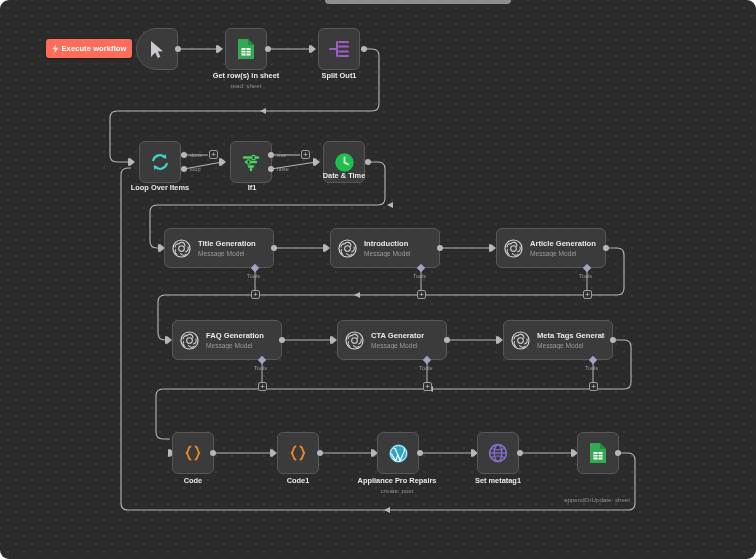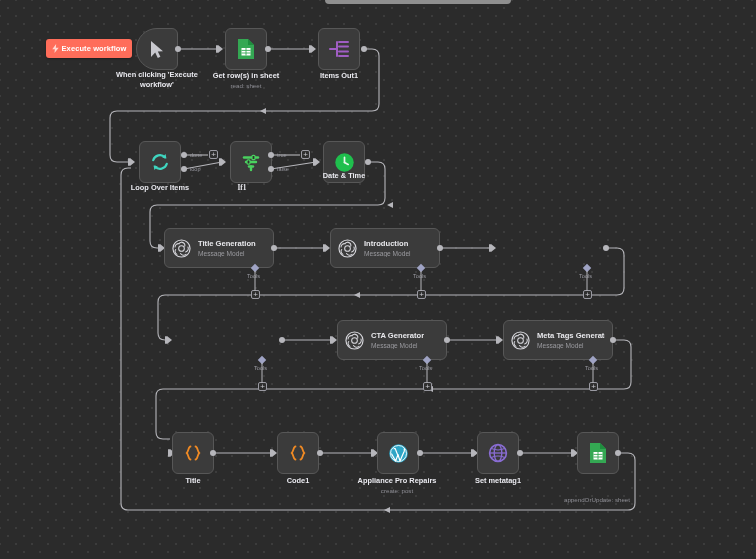--- a/index.html
+++ b/index.html
@@ -13,20 +13,21 @@
   #canvas {
     position: relative;
     width: 756px; height: 559px;
     background-color: #2b2b2b;
     background-image:
       radial-gradient(circle, #3c3c3c 1px, transparent 1.1px),
       radial-gradient(circle, #3c3c3c 1px, transparent 1.1px);
     background-size: 16px 16px, 16px 16px;
     background-position: 0 0, 8px 8px;
     overflow: hidden;
+    border-radius: 9px;
   }
   #wires { position: absolute; left:0; top:0; width:756px; height:559px; pointer-events:none; }
 
   
   .top-strip {
     position: absolute; left: 325px; top: 0px; width: 186px; height: 4px;
     background: #8f8f8f; border-radius: 0 0 6px 6px;
   }
 
   
@@ -182,21 +183,20 @@
   </div>
 
   <div class="node trigger" style="left:136px; top:28px;">
     <span class="ic">
       <svg width="16" height="19" viewBox="0 0 16 19">
           <path d="M2,1 L2,17 L6.2,12.6 L8.8,18 L11.4,16.8 L8.8,11.6 L14,11.2 Z" fill="#c9c9cf"></path>
         </svg>
     </span>
   </div>
   <div class="port-out" style="left:175px; top:46px;"></div>
-  <div class="nlabel" style="left:106px; top:70px; width:102px;">When clicking 'Execute workflow'</div>
 
   <div class="port-in" style="left:216px; top:45px;">
       <span class="bar"></span>
       <span class="tri"></span>
     </div>
   <div class="node sq" style="left:225px; top:28px;">
     <span class="ic">
       <svg width="18" height="22" viewBox="0 0 18 22">
         <path d="M1,1 h10 l6,6 v14 h-16 Z" fill="#34a853"></path>
         <path d="M11,1 l6,6 h-6 Z" fill="#1e8e3e"></path>
@@ -225,21 +225,21 @@
           <line x1="11" y1="2" x2="20" y2="2"></line>
           <line x1="11" y1="6.5" x2="20" y2="6.5"></line>
           <line x1="11" y1="11.5" x2="20" y2="11.5"></line>
           <line x1="11" y1="16" x2="20" y2="16"></line>
           <path d="M9,2 Q9,9 9,16" fill="none"></path>
         </g>
       </svg>
     </span>
   </div>
   <div class="port-out" style="left:361px; top:46px;"></div>
-  <div class="nlabel" style="left:297px; top:71px; width:84px;">Items Out1</div>
+  <div class="nlabel" style="left:297px; top:71px; width:84px;">Split Out1</div>
 
   <div class="port-in" style="left:128px; top:158px;">
       <span class="bar"></span>
       <span class="tri"></span>
     </div>
   <div class="node sq" style="left:139px; top:141px;">
     <span class="ic">
       <svg width="20" height="20" viewBox="0 0 20 20">
         <g fill="none" stroke="#3fd6c0" stroke-width="2.2" stroke-linecap="round">
           <path d="M3.2,8.2 A7,7 0 0 1 15,5.4"></path>
@@ -273,21 +273,21 @@
         <rect x="11" y="3.3" width="3" height="4.4" rx="1" fill="#2f2f2f" stroke="#4ad15f" stroke-width="1.2"></rect>
         <rect x="6" y="7.9" width="3" height="4.2" rx="1" fill="#2f2f2f" stroke="#4ad15f" stroke-width="1.2"></rect>
       </svg>
     </span>
   </div>
   <div class="port-out" style="left:268px; top:152px;"></div>
   <div class="portlabel" style="left:277px; top:152px;">true</div>
   <div class="port-out" style="left:268px; top:166px;"></div>
   <div class="portlabel" style="left:277px; top:166px;">false</div>
   <div class="plusbox" style="left:301px; top:150px;">+</div>
-  <div class="nlabel" style="left:218px; top:183px; width:48px;font-family:Liberation Serif, serif;">If1</div>
+  <div class="nlabel" style="left:228px; top:183px; width:48px;">If1</div>
 
   <div class="port-in" style="left:313px; top:158px;">
       <span class="bar"></span>
       <span class="tri"></span>
     </div>
   <div class="node sq" style="left:323px; top:141px;">
     <span class="ic">
       <svg width="21" height="21" viewBox="0 0 21 21">
         <circle cx="10.5" cy="10.5" r="9.2" fill="#1fbf4d"></circle>
         <g stroke="#e8f7ec" stroke-width="1.7" stroke-linecap="round">
@@ -347,32 +347,58 @@
   <div class="toolslabel" style="left:413px; top:273px;">Tools</div>
   <div class="plusbox" style="left:417px; top:290px;">+</div>
   <svg style="position:absolute;left:419px;top:271px;" width="4" height="22">
       <line x1="2" y1="0" x2="2" y2="20" stroke="#b6b6bb" stroke-width="1"></line>
     </svg>
 
   <div class="port-in" style="left:489px; top:244px;">
       <span class="bar"></span>
       <span class="tri"></span>
     </div>
+  <div class="node wide" style="left:496px; top:228px;">
+    <span class="ic">
+      <svg width="19" height="19" viewBox="0 0 20 20">
+        <circle cx="10" cy="10" r="9" fill="none" stroke="#d6d6db" stroke-width="1.2"></circle>
+        <path d="M10,3.2 C12.4,3.2 14,5.4 13.4,7.6 M16.8,8.4 C17.8,10.6 16.6,13.1 14.3,13.6 M14.8,16.2 C12.9,17.7 10.2,17.2 9,15.2 M5.2,16.2 C3.2,15.3 2.6,12.7 3.9,11 M3.2,8.4 C3.2,6 5.4,4.4 7.6,5 M8,4.2 C9.6,3 12.2,3.4 13.2,5.2" fill="none" stroke="#d6d6db" stroke-width="1.1" stroke-linecap="round"></path>
+        <circle cx="10" cy="10" r="3" fill="none" stroke="#d6d6db" stroke-width="1.1"></circle>
+      </svg>
+    </span>
+    <span class="ntext">
+      <span class="ntitle">Article Generation</span>
+      <span class="nsub">Message Model</span>
+    </span>
+  </div>
   <div class="port-out" style="left:603px; top:245px;"></div>
   <div class="port-diamond" style="left:584px; top:265px;"></div>
   <div class="toolslabel" style="left:579px; top:273px;">Tools</div>
   <div class="plusbox" style="left:583px; top:290px;">+</div>
   <svg style="position:absolute;left:585px;top:271px;" width="4" height="22">
       <line x1="2" y1="0" x2="2" y2="20" stroke="#b6b6bb" stroke-width="1"></line>
     </svg>
 
   <div class="port-in" style="left:165px; top:336px;">
       <span class="bar"></span>
       <span class="tri"></span>
     </div>
+  <div class="node wide" style="left:172px; top:320px;">
+    <span class="ic">
+      <svg width="19" height="19" viewBox="0 0 20 20">
+        <circle cx="10" cy="10" r="9" fill="none" stroke="#d6d6db" stroke-width="1.2"></circle>
+        <path d="M10,3.2 C12.4,3.2 14,5.4 13.4,7.6 M16.8,8.4 C17.8,10.6 16.6,13.1 14.3,13.6 M14.8,16.2 C12.9,17.7 10.2,17.2 9,15.2 M5.2,16.2 C3.2,15.3 2.6,12.7 3.9,11 M3.2,8.4 C3.2,6 5.4,4.4 7.6,5 M8,4.2 C9.6,3 12.2,3.4 13.2,5.2" fill="none" stroke="#d6d6db" stroke-width="1.1" stroke-linecap="round"></path>
+        <circle cx="10" cy="10" r="3" fill="none" stroke="#d6d6db" stroke-width="1.1"></circle>
+      </svg>
+    </span>
+    <span class="ntext">
+      <span class="ntitle">FAQ Generation</span>
+      <span class="nsub">Message Model</span>
+    </span>
+  </div>
   <div class="port-out" style="left:279px; top:337px;"></div>
   <div class="port-diamond" style="left:259px; top:357px;"></div>
   <div class="toolslabel" style="left:254px; top:365px;">Tools</div>
   <div class="plusbox" style="left:258px; top:382px;">+</div>
   <svg style="position:absolute;left:260px;top:363px;" width="4" height="22">
       <line x1="2" y1="0" x2="2" y2="20" stroke="#b6b6bb" stroke-width="1"></line>
     </svg>
 
   <div class="port-in" style="left:330px; top:336px;">
       <span class="bar"></span>
@@ -432,21 +458,21 @@
     <span class="ic">
       <svg width="20" height="20" viewBox="0 0 20 20">
         <g fill="none" stroke="#f08a24" stroke-width="1.8" stroke-linecap="round">
           <path d="M7.5,3.5 C5.5,3.5 5.6,8.2 3.8,10 C5.6,11.8 5.5,16.5 7.5,16.5"></path>
           <path d="M12.5,3.5 C14.5,3.5 14.4,8.2 16.2,10 C14.4,11.8 14.5,16.5 12.5,16.5"></path>
         </g>
       </svg>
     </span>
   </div>
   <div class="port-out" style="left:210px; top:450px;"></div>
-  <div class="nlabel" style="left:166px; top:476px; width:54px;">Title</div>
+  <div class="nlabel" style="left:166px; top:476px; width:54px;">Code</div>
 
   <div class="port-in" style="left:270px; top:449px;">
       <span class="bar"></span>
       <span class="tri"></span>
     </div>
   <div class="node sq" style="left:277px; top:432px;">
     <span class="ic">
       <svg width="20" height="20" viewBox="0 0 20 20">
         <g fill="none" stroke="#f08a24" stroke-width="1.8" stroke-linecap="round">
           <path d="M7.5,3.5 C5.5,3.5 5.6,8.2 3.8,10 C5.6,11.8 5.5,16.5 7.5,16.5"></path>

